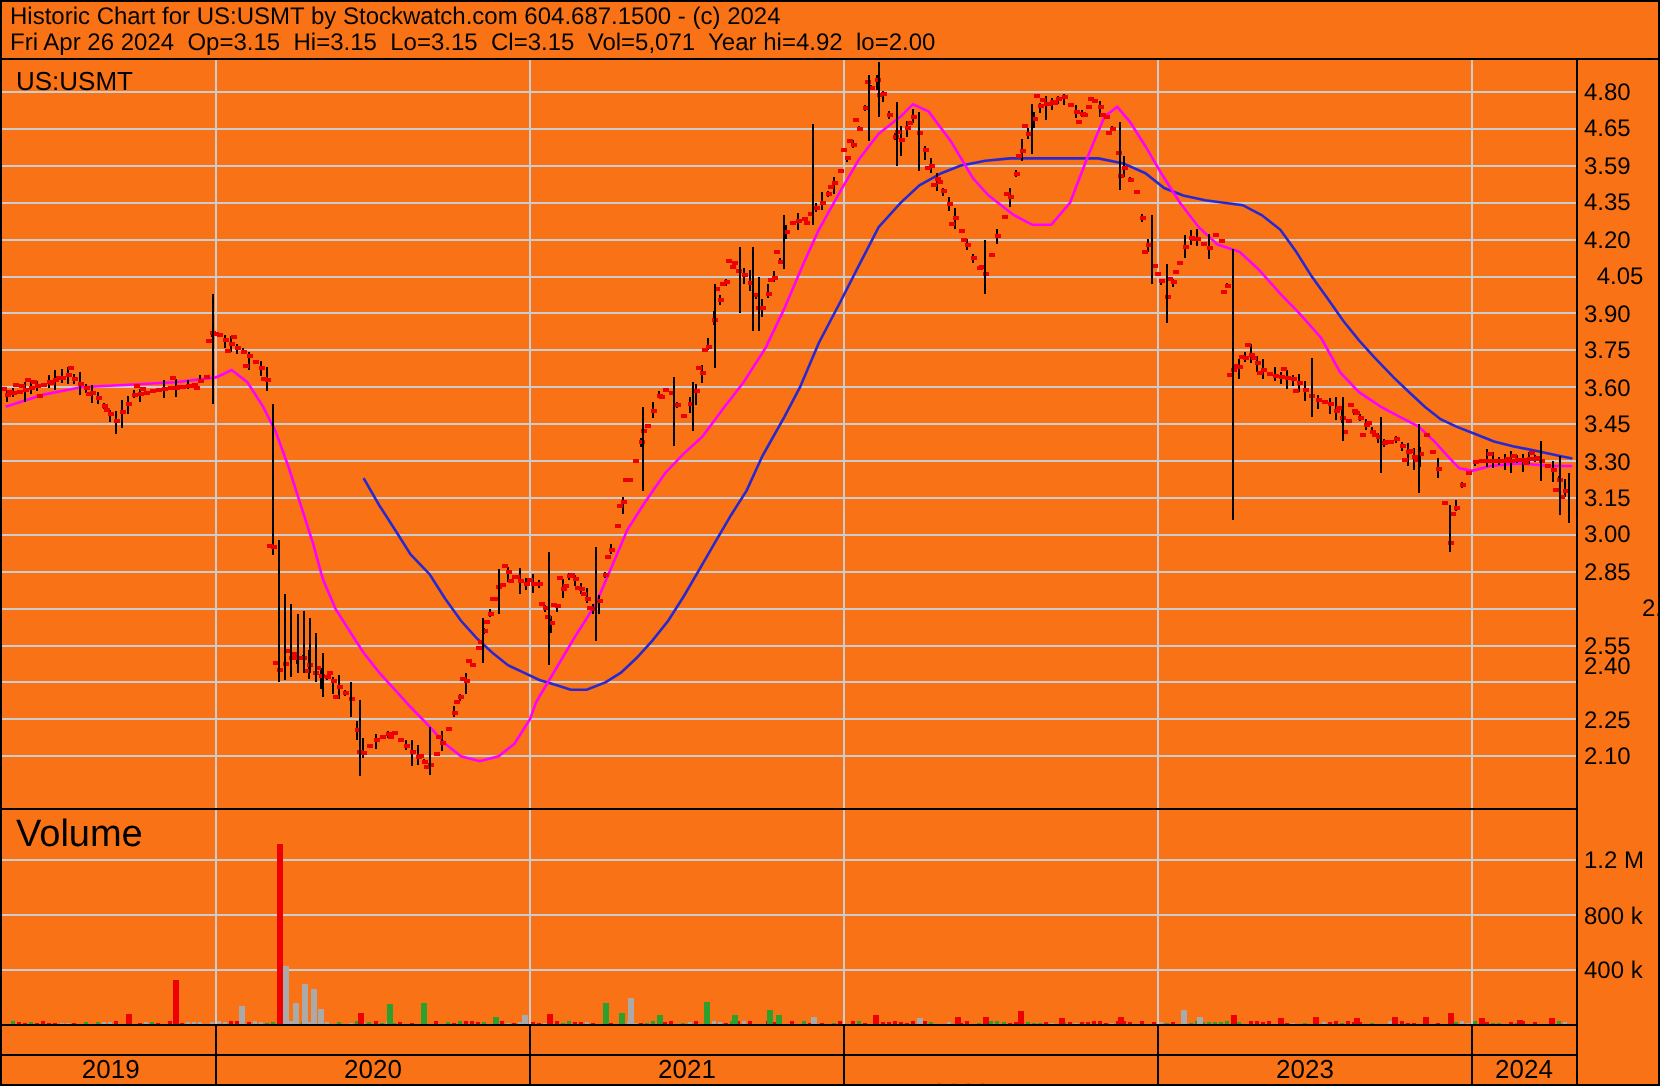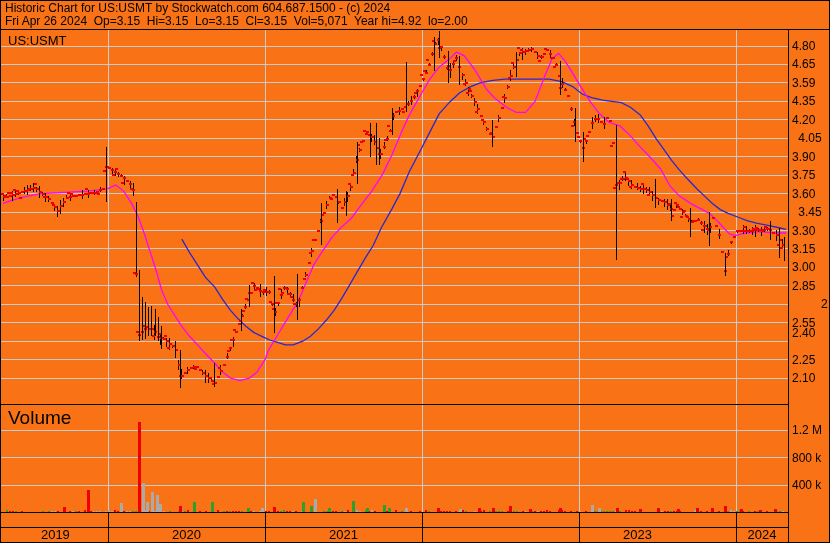--- a/index.html
+++ b/index.html
@@ -1022,37 +1022,37 @@
   <div id="price-axis">
       <div class="axlbl" style="top: 39px;">4.80</div>
       <div class="axlbl" style="top: 57.45px;">4.65</div>
       <div class="axlbl" style="top: 75.9px;">3.59</div>
       <div class="axlbl" style="top: 94.35px;">4.35</div>
       <div class="axlbl" style="top: 112.8px;">4.20</div>
       <div class="axlbl" style="top: 131.25px; text-align: center;">4.05</div>
       <div class="axlbl" style="top: 149.7px;">3.90</div>
       <div class="axlbl" style="top: 168.15px;">3.75</div>
       <div class="axlbl" style="top: 186.6px;">3.60</div>
-      <div class="axlbl" style="top: 205.05px; text-align: center;">3.45</div>
+      <div class="axlbl" style="top: 205.05px;">3.45</div>
       <div class="axlbl" style="top: 223.5px;">3.30</div>
       <div class="axlbl" style="top: 241.95px;">3.15</div>
       <div class="axlbl" style="top: 260.4px;">3.00</div>
       <div class="axlbl" style="top: 278.85px;">2.85</div>
       <div class="axlbl" style="top: 297.3px; margin-left: 29px;">2.70</div>
       <div class="axlbl" style="top: 315.75px;">2.55</div>
       <div class="axlbl" style="top: 316px; margin-top: 10px;">2.40</div>
       <div class="axlbl" style="top: 352.65px;">2.25</div>
       <div class="axlbl" style="top: 371.1px;">2.10</div>
     </div>
   <div id="volume-axis">
       <div class="axlbl" style="top: 423px;">1.2 M</div>
       <div class="axlbl" style="top: 450.5px;">800 k</div>
       <div class="axlbl" style="top: 478px;">400 k</div>
     </div>
   <div id="year-axis">
       <div class="yearlbl" style="left: 2.81px; width: 105.19px; text-align: center;">2019</div>
       <div class="yearlbl" style="left: 108px; width: 157px;">2020</div>
       <div class="yearlbl" style="left: 265px; width: 157px;">2021</div>
       <div class="yearlbl" style="left: 402px; width: 157px; margin-top: 12px;">2022</div>
-      <div class="yearlbl" style="left: 559px; width: 157px;">2023</div>
+      <div class="yearlbl" style="left: 574px; width: 157px;">2023</div>
       <div class="yearlbl" style="left: 736px; width: 52px;">2024</div>
     </div>
 </div>
 
 </body></html>

